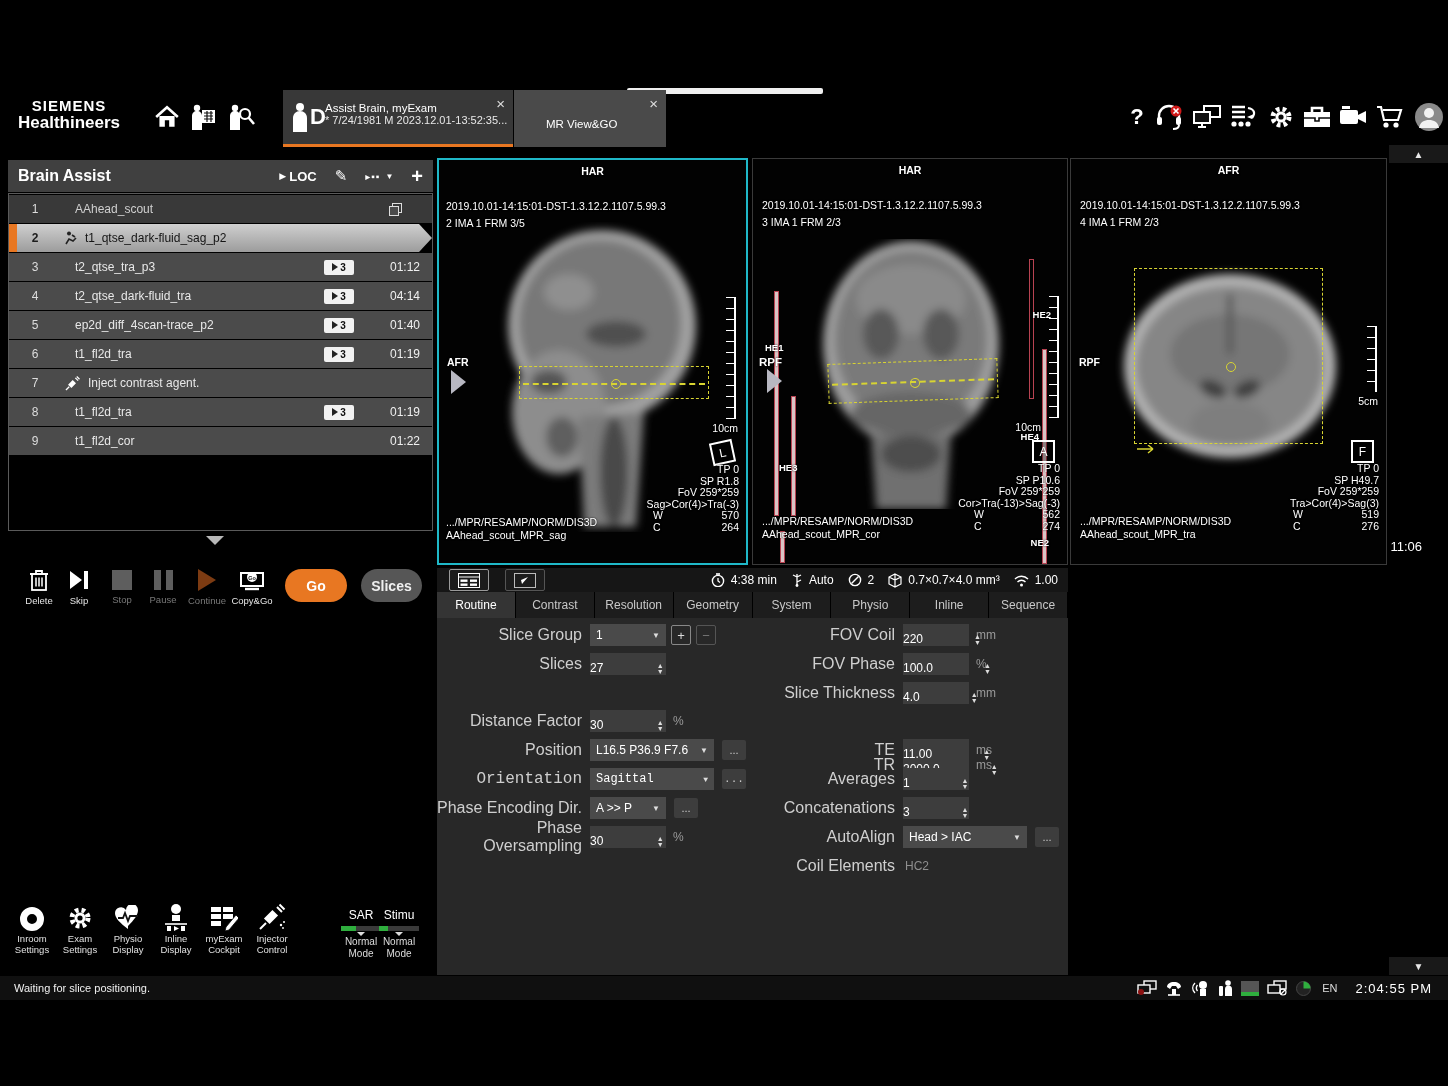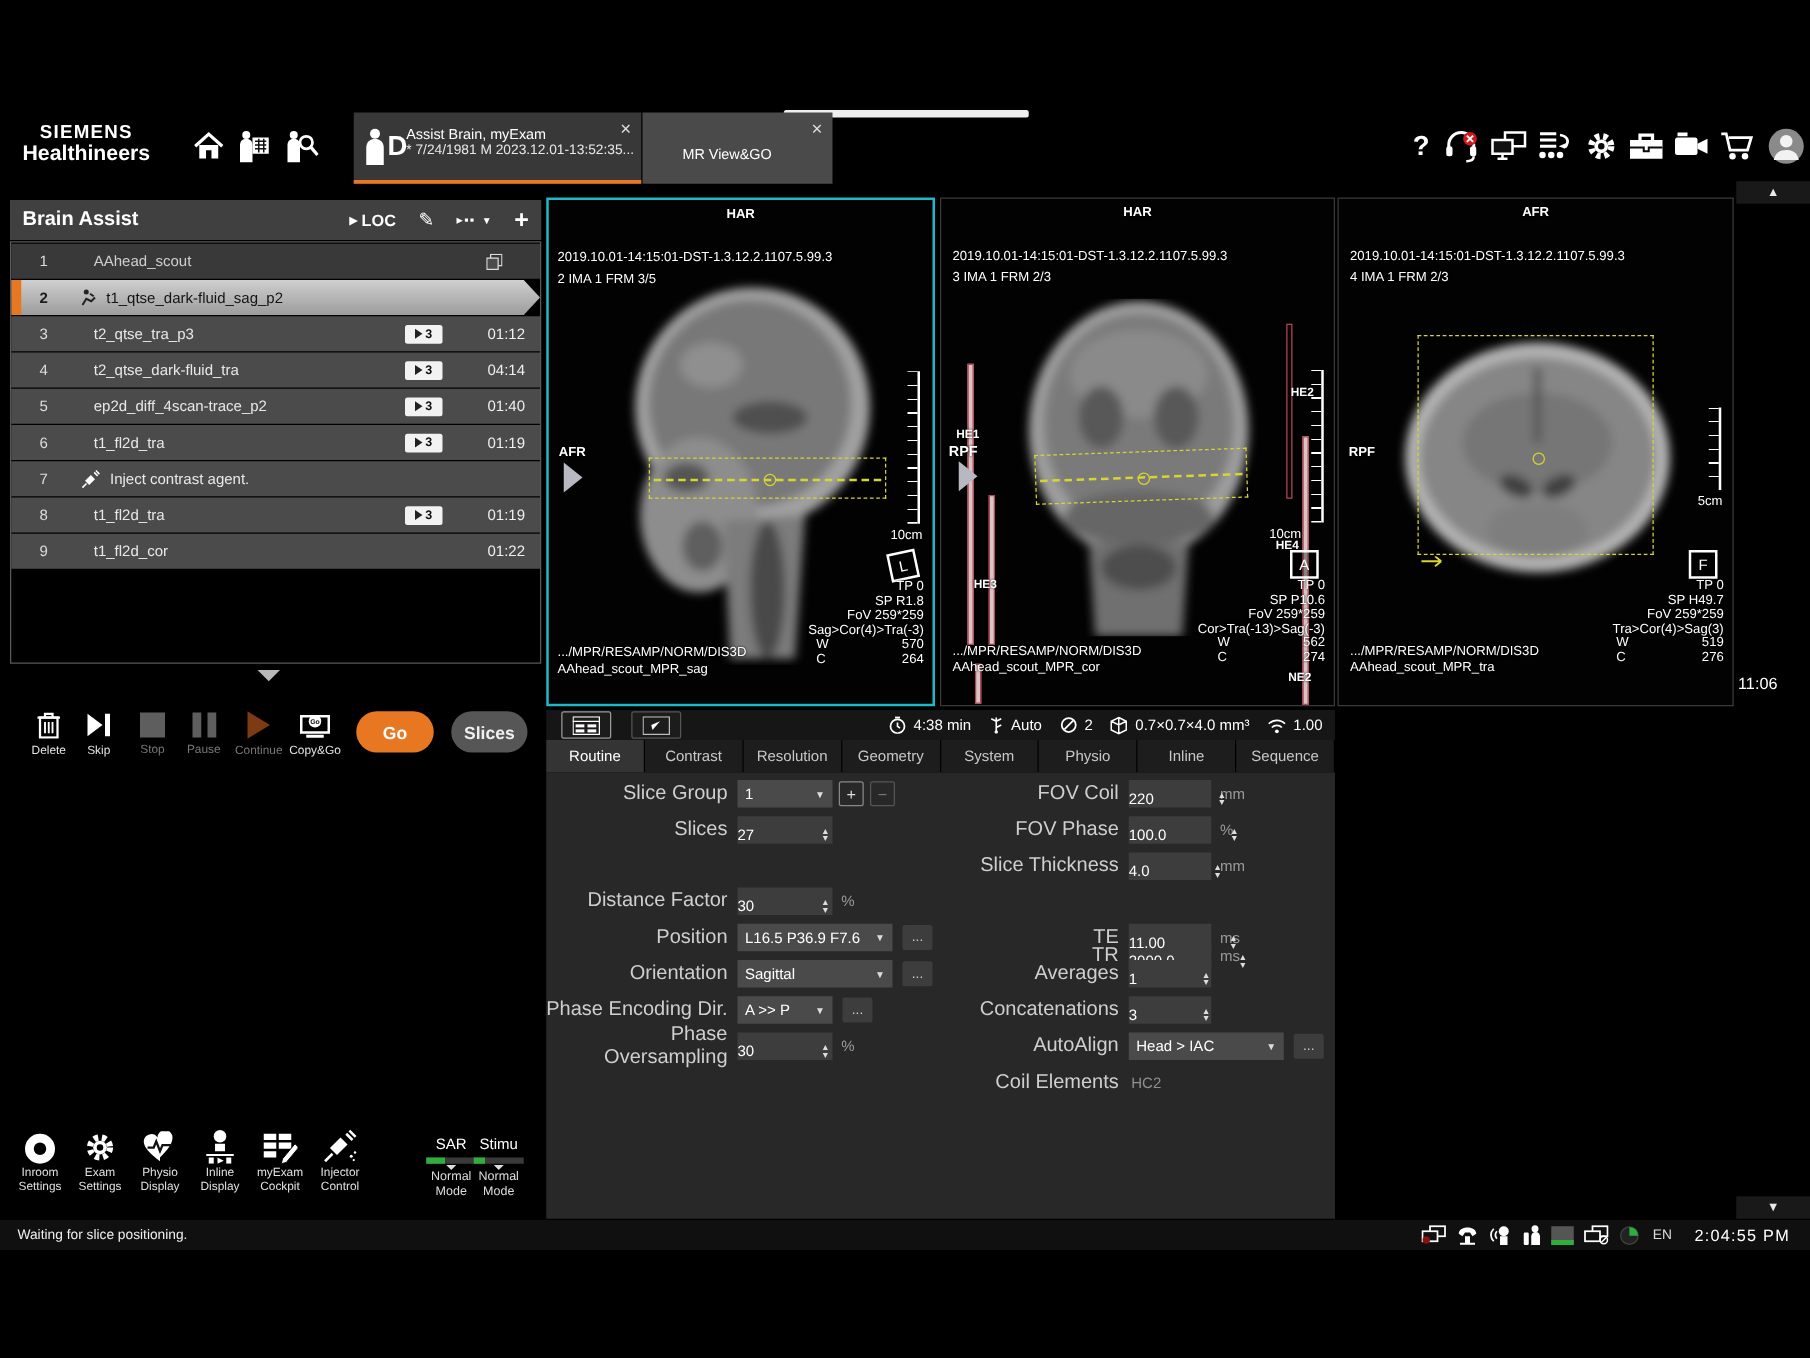--- a/index.html
+++ b/index.html
@@ -630,21 +630,21 @@
     <div class="prow" style="left:0;top:120px;">
       <span class="plab" style="width:145px;">Position</span>
       <span class="pdrop" style="width:124px;">
           <span class="val">L16.5 P36.9 F7.6</span>
           <span class="car">▼</span>
         </span>
       <span class="dots">
           <span>...</span>
         </span>
     </div>
-    <div class="prow" style="left:0;top:149px;">
+    <div class="prow" style="left:0;top:149px;font-family:Liberation Mono, monospace;">
       <span class="plab" style="width:145px;">Orientation</span>
       <span class="pdrop" style="width:124px;">
           <span class="val">Sagittal</span>
           <span class="car">▼</span>
         </span>
       <span class="dots">
           <span>...</span>
         </span>
     </div>
     <div class="prow" style="left:0;top:178px;">

